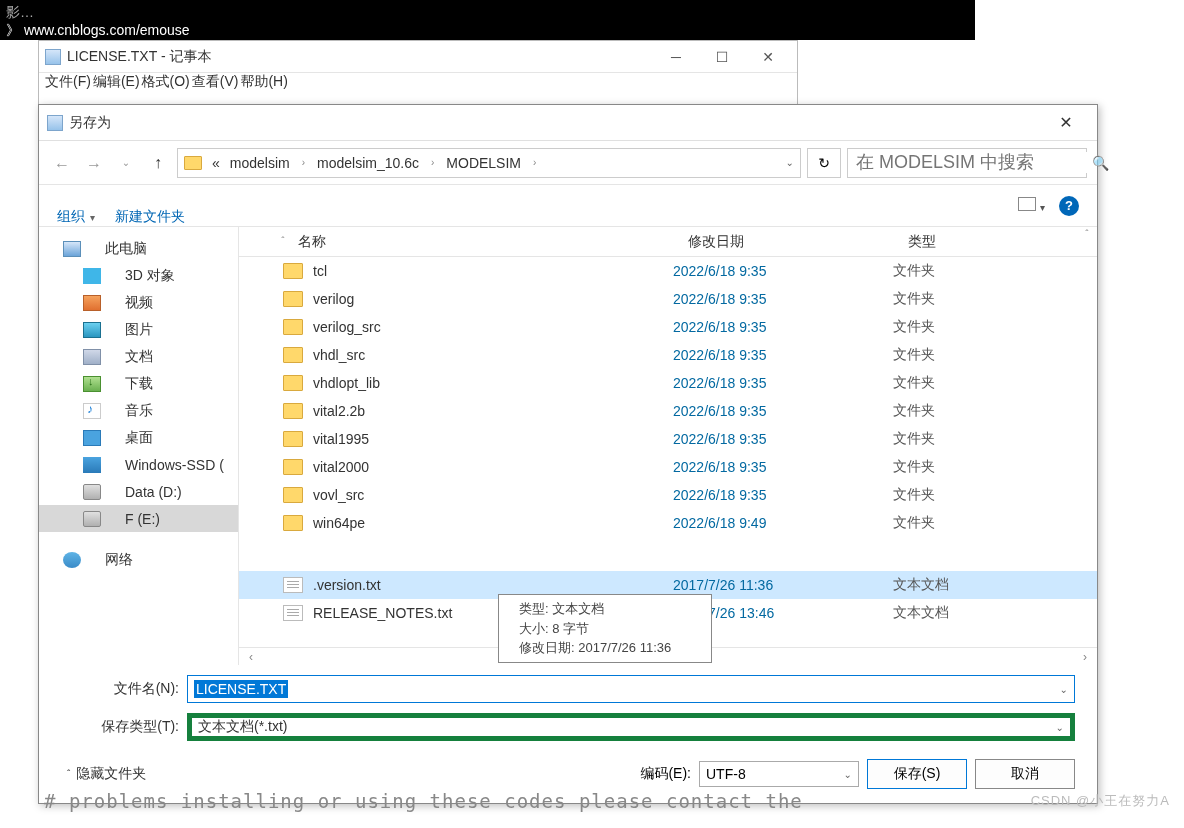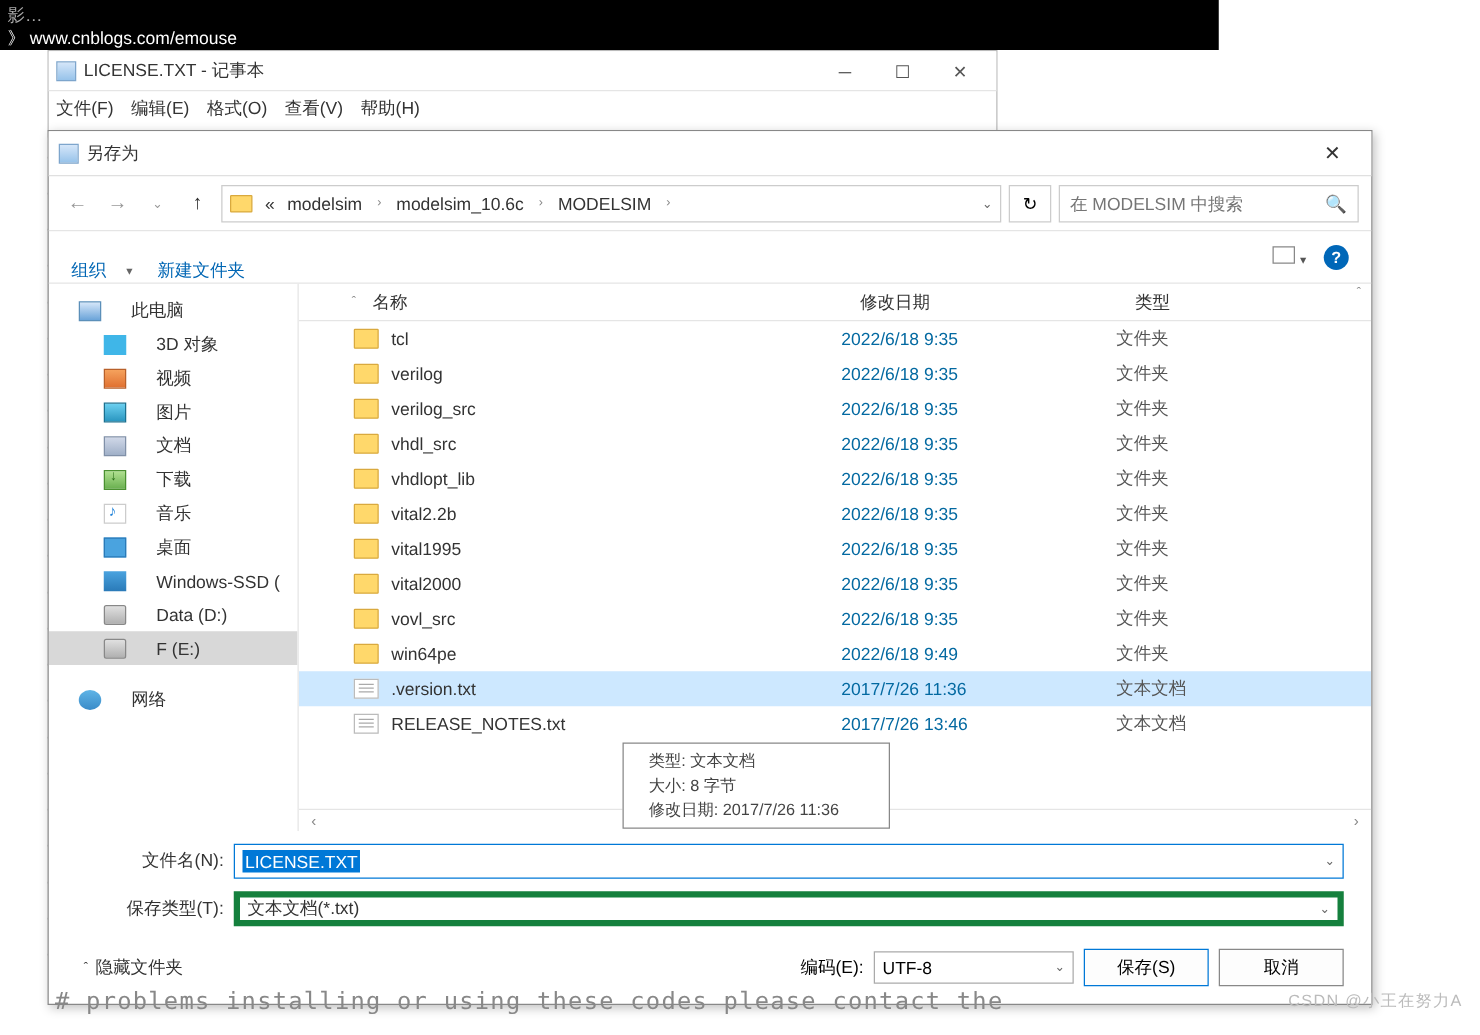--- a/index.html
+++ b/index.html
@@ -4,40 +4,40 @@
 <style>
 * { box-sizing: border-box; margin: 0; padding: 0; font-family: "Microsoft YaHei", "Segoe UI", sans-serif; }
 body { background: #fff; width: 1184px; height: 828px; overflow: hidden; position: relative; }
 .terminal { position: absolute; top: 0; left: 0; width: 975px; height: 40px; background: #000; color: #fff; font-family: Consolas, monospace; font-size: 14px; padding: 4px 6px; }
 .terminal-line1 { color: #aaa; }
 .notepad { position: absolute; top: 40px; left: 38px; width: 760px; height: 70px; background: #fff; border: 1px solid #bbb; }
 .notepad-title { height: 32px; display: flex; align-items: center; padding: 0 6px; background: #fff; border-bottom: 1px solid #e5e5e5; }
 .notepad-icon { width: 16px; height: 16px; margin-right: 6px; background: linear-gradient(#d5e6f9,#97c3ea); border: 1px solid #7da5cc; }
 .notepad-title-text { font-size: 14px; color: #333; flex: 1; }
 .win-btn { width: 46px; height: 30px; display: flex; align-items: center; justify-content: center; color: #555; font-size: 14px; }
-.notepad-menu { height: 28px; display: flex; align-items: center; padding: 0 6px; gap: 14px; font-size: 14px; color: #333; }
+.notepad-menu { height: 28px; display: flex; padding: 0 6px; gap: 2px; font-size: 14px; color: #333; }
 
 .dialog { position: absolute; top: 104px; left: 38px; width: 1060px; height: 700px; background: #fff; border: 1px solid #888; box-shadow: 2px 2px 8px rgba(0,0,0,0.25); display: flex; flex-direction: column; }
 .dlg-title { height: 36px; display: flex; align-items: center; padding: 0 8px; background: #fff; border-bottom: 1px solid #e0e0e0; }
 .dlg-title-text { font-size: 14px; color: #333; flex: 1; }
 .dlg-close { width: 46px; height: 30px; display: flex; align-items: center; justify-content: center; color: #333; font-size: 16px; }
 .nav-bar { height: 44px; display: flex; align-items: center; padding: 0 10px; gap: 6px; border-bottom: 1px solid #e5e5e5; }
 .nav-btn { width: 26px; height: 26px; display: flex; align-items: center; justify-content: center; color: #999; font-size: 16px; }
 .nav-btn.enabled { color: #333; }
 .addr-bar { flex: 1; height: 30px; border: 1px solid #ccc; display: flex; align-items: center; padding: 0 6px; gap: 10px; font-size: 14px; color: #333; }
 .folder-icon-sm { width: 18px; height: 14px; background: #ffd86b; border: 1px solid #d9a93e; border-radius: 1px; }
 .addr-sep { color: #888; font-size: 10px; margin: 0 2px; }
 .addr-drop { margin-left: auto; color: #666; font-size: 10px; }
 .refresh-btn { width: 34px; height: 30px; border: 1px solid #ccc; display: flex; align-items: center; justify-content: center; font-size: 14px; }
 .search-box { width: 240px; height: 30px; border: 1px solid #ccc; display: flex; align-items: center; padding: 0 8px; font-size: 14px; color: #888; }
-.search-box input { border: none; outline: none; flex: 1; font-size: 14px; color: #a16207; }
+.search-box input { border: none; outline: none; flex: 1; font-size: 18px; color: #a16207; }
 .search-ic { color: #666; margin-left: 4px; }
 
 .toolbar { height: 42px; display: flex; align-items: center; padding: 0 18px; gap: 20px; border-bottom: 1px solid #e5e5e5; font-size: 14px; color: #0066b4; }
-.toolbar-item { display: flex; align-items: center; gap: 16px; margin-top: 23px; }
+.toolbar-item { display: flex; align-items: center; gap: 5px; margin-top: 23px; }
 .toolbar-right { margin-left: auto; display: flex; align-items: center; gap: 14px; color: #555; }
 .view-icon { width: 18px; height: 14px; border: 1px solid #888; display: inline-block; }
 .help-circle { width: 20px; height: 20px; border-radius: 50%; background: #0067b8; color: #fff; display: flex; align-items: center; justify-content: center; font-size: 13px; font-weight: bold; }
 
 .main { flex: 1; display: flex; overflow: hidden; }
 .tree { width: 200px; border-right: 1px solid #e5e5e5; padding: 8px 0; font-size: 14px; color: #333; overflow: hidden; }
 .tree-item { height: 27px; display: flex; align-items: center; padding: 0 8px 0 24px; gap: 24px; white-space: nowrap; }
 .tree-item.selected { background: #d8d8d8; }
 .tree-item.l2 { padding-left: 44px; }
 .tree-ic { width: 18px; height: 16px; flex: 0 0 18px; }
@@ -57,21 +57,21 @@
 
 .files { flex: 1; display: flex; flex-direction: column; overflow: hidden; position: relative; }
 .file-header { height: 30px; display: flex; align-items: center; border-bottom: 1px solid #e5e5e5; font-size: 14px; color: #333; padding-left: 44px; }
 .col-name { width: 390px; }
 .col-date { width: 220px; }
 .col-type { flex: 1; }
 .sort-ind { width: 30px; text-align: center; color: #888; font-size: 10px; margin-left: -15px; }
 .scrl-up { position: absolute; right: 2px; top: 2px; width: 16px; color: #888; font-size: 10px; text-align: center; }
 .file-list { flex: 1; overflow: hidden; }
 .file-row { height: 28px; display: flex; align-items: center; padding-left: 44px; font-size: 14px; color: #333; }
-.file-row.selected { background: #cde8ff; }
+.file-row.selected { background: #cde8ff; margin-top: 34px; }
 .file-ic { width: 20px; height: 16px; margin-right: 10px; flex: 0 0 20px; }
 .folder-ic { background: #ffd86b; border: 1px solid #d9a93e; border-radius: 1px; }
 .txt-ic { background: #fff; border: 1px solid #bbb; position: relative; }
 .txt-ic::before { content: ""; position: absolute; top: 3px; left: 3px; right: 3px; height: 1px; background: #aaa; box-shadow: 0 3px 0 #aaa, 0 6px 0 #aaa; }
 .file-name { width: 360px; }
 .file-date { width: 220px; color: #0369a1; }
 .file-type { flex: 1; color: #555; }
 .h-scroll { height: 18px; border-top: 1px solid #e5e5e5; display: flex; align-items: center; padding: 0 4px; color: #888; font-size: 12px; }
 .h-scroll-thumb { flex: 1; }
 .h-arrow { width: 16px; text-align: center; }

